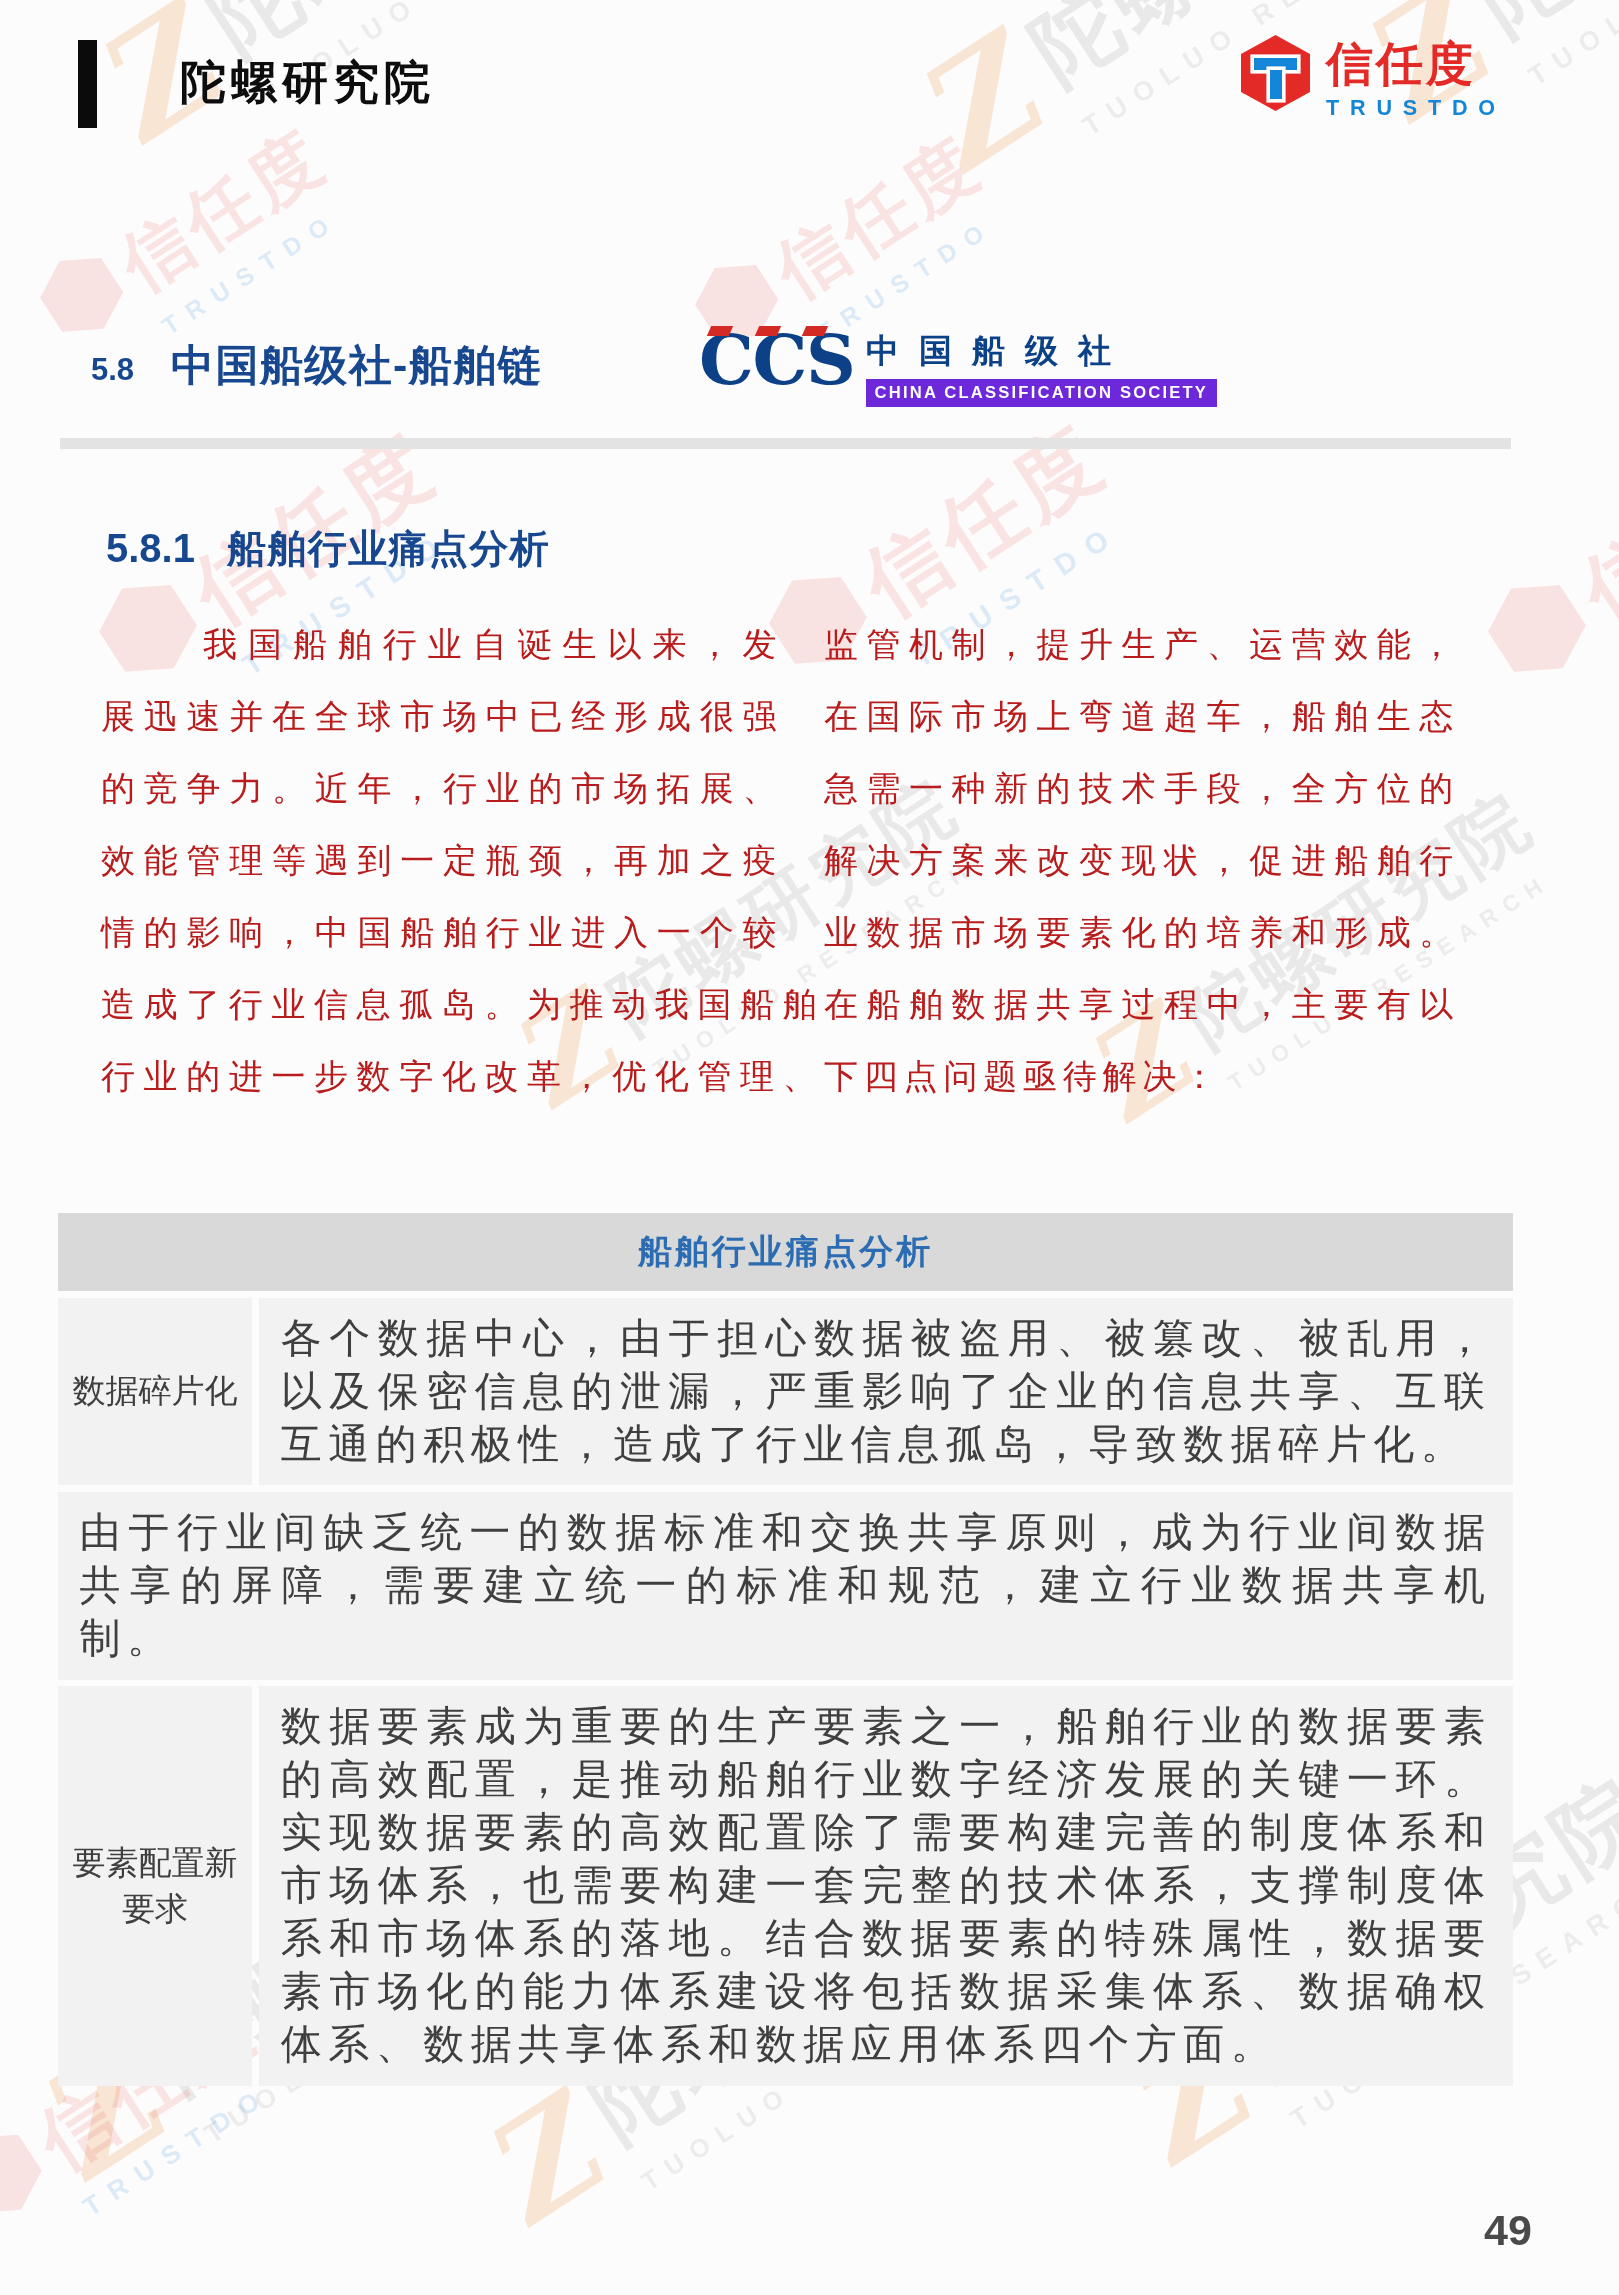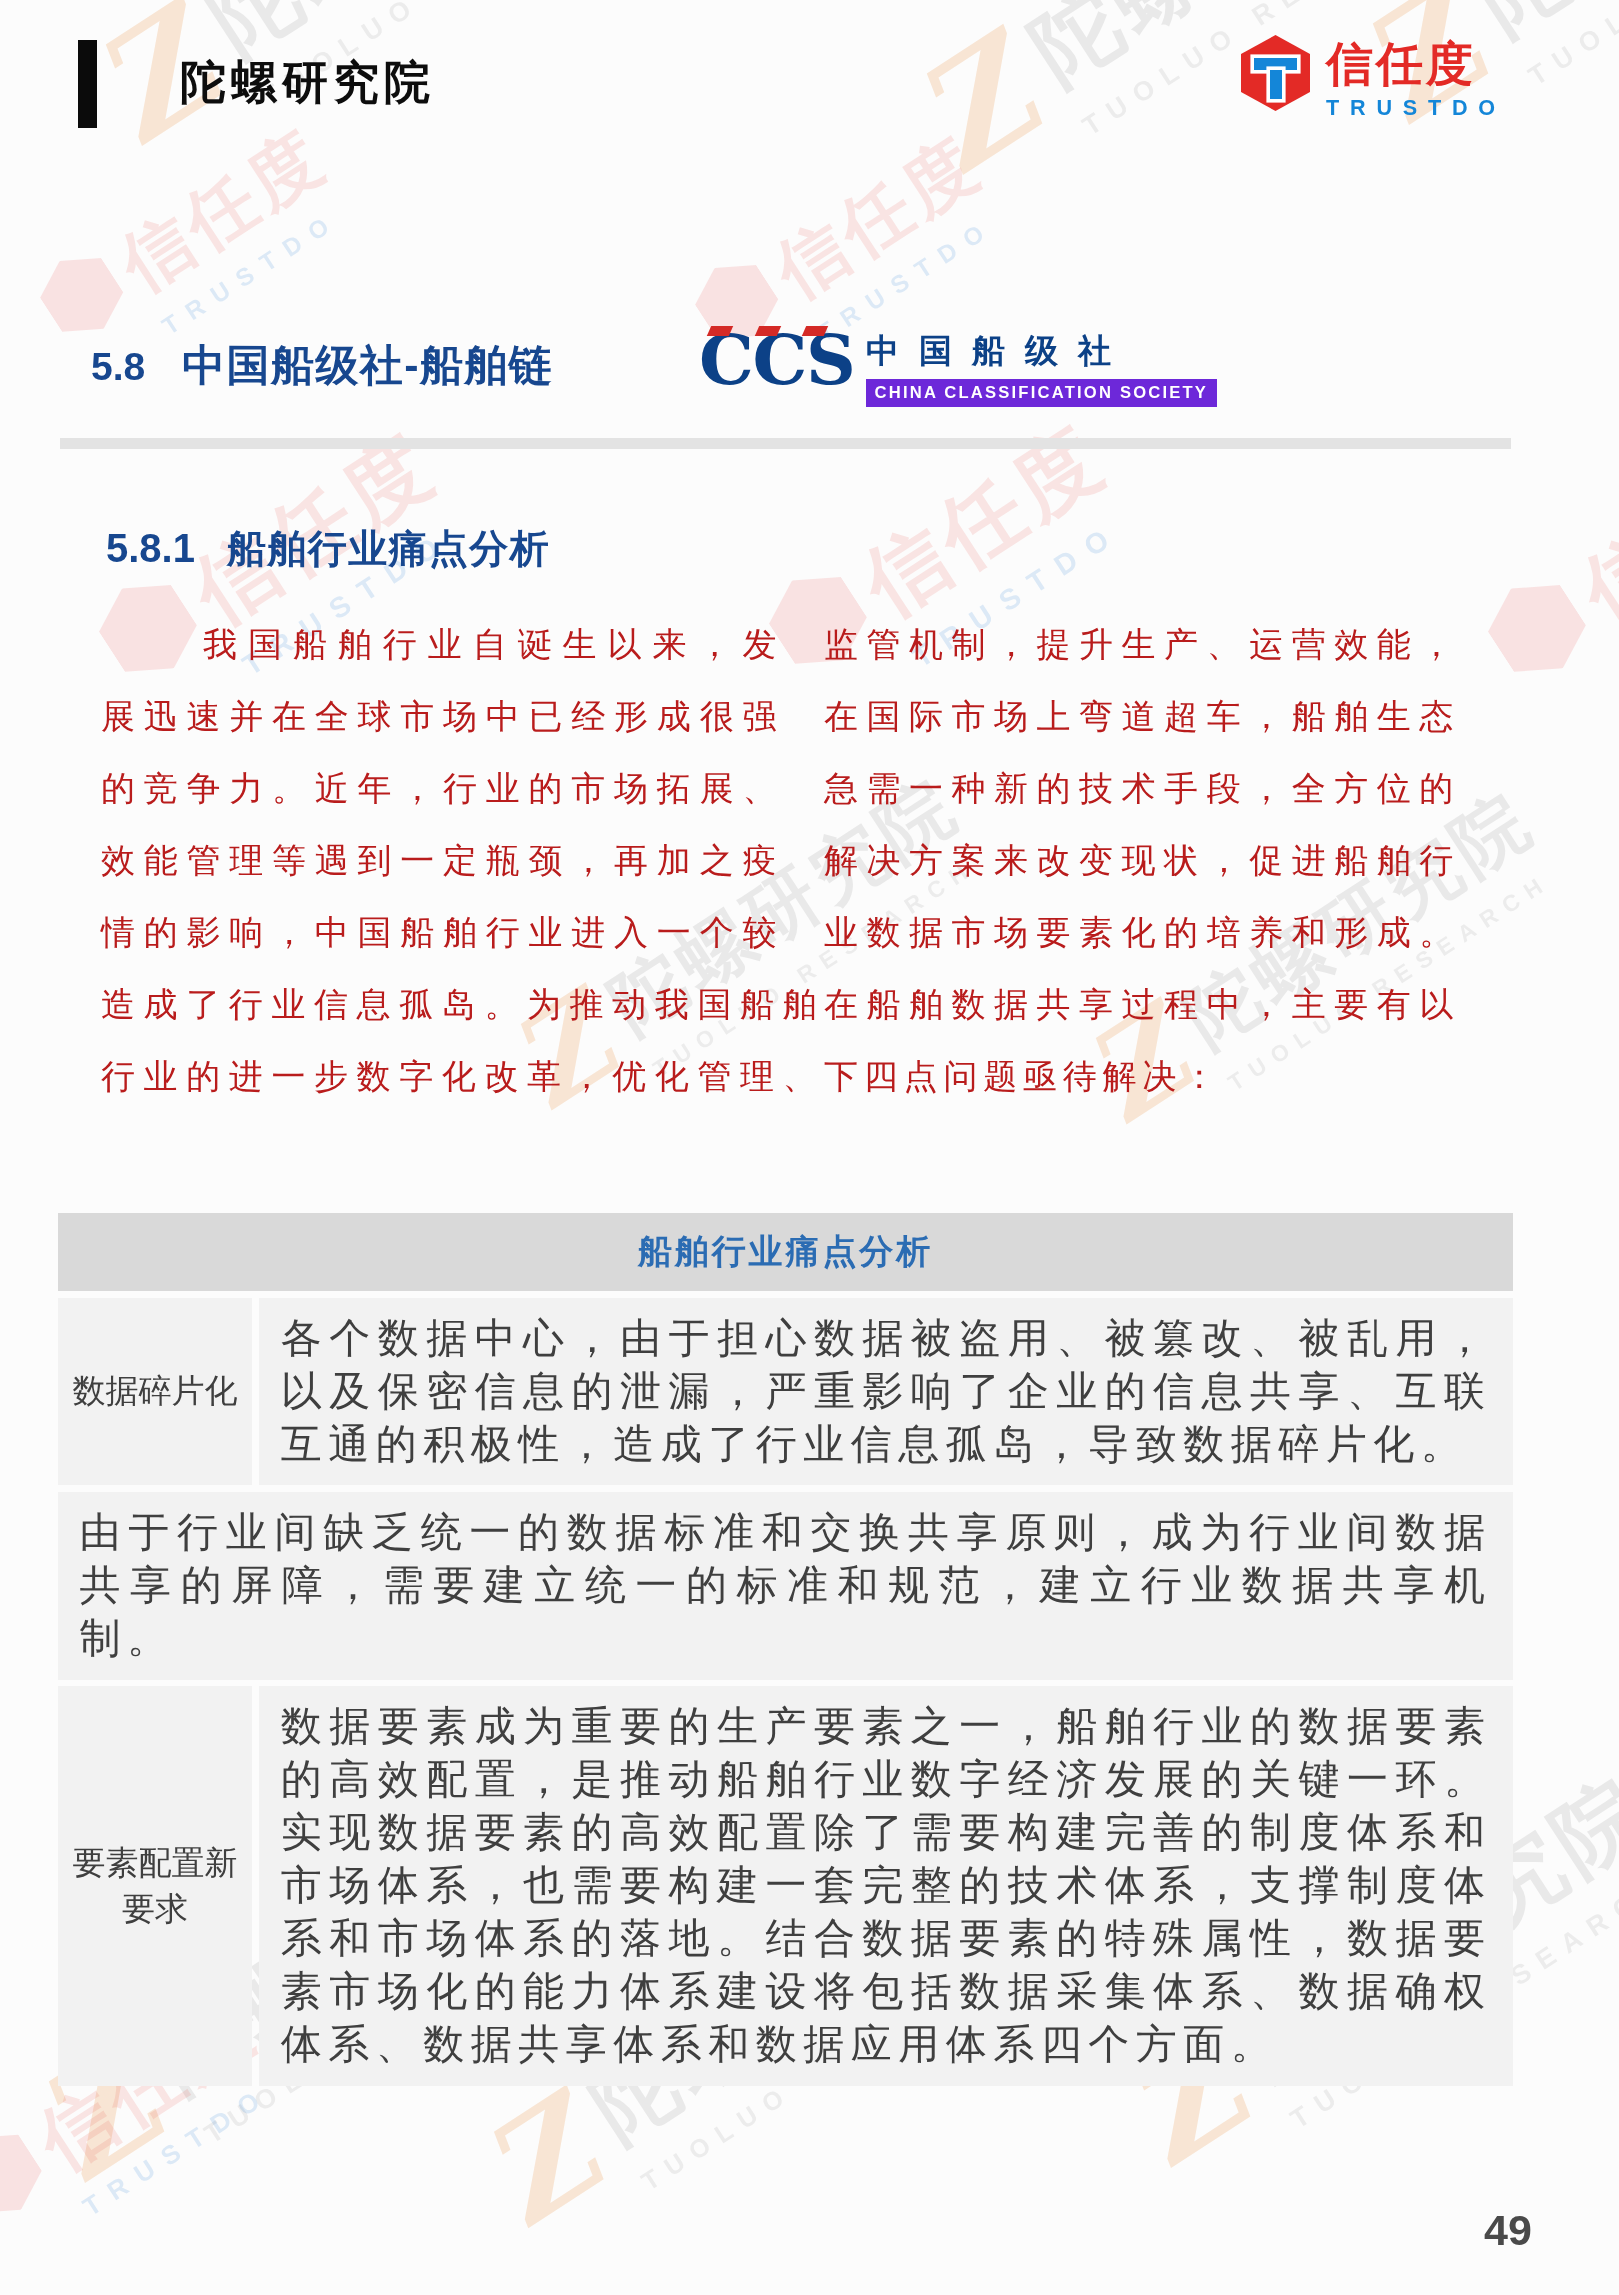--- a/index.html
+++ b/index.html
@@ -36,21 +36,21 @@
   .hex{position:relative;width:69px;height:76px;background:#e32a26;
        clip-path:polygon(50% 0,100% 25%,100% 75%,50% 100%,0 75%,0 25%);}
   .hex-t-bar{position:absolute;left:13px;top:23px;width:43px;height:12.2px;background:#1486d8;box-shadow:0 0 0 3.6px #ffffff;}
   .hex-t-stem{position:absolute;left:29px;top:35px;width:12.2px;height:29px;background:#1486d8;box-shadow:0 0 0 3.6px #ffffff;}
   .degree{position:absolute;left:75px;top:-2.9px;width:11.5px;height:11.5px;border:6.5px solid #e32a26;border-radius:50%;}
   .trustdo-text{padding-top:4.3px;}
   .trustdo-cn{font-size:47px;font-weight:700;color:#e32a26;letter-spacing:2.9px;line-height:50px;}
   .trustdo-en{font-size:21.6px;font-weight:700;color:#1486d8;letter-spacing:10.8px;margin-top:5.8px;}
   
   .section-heading{position:absolute;left:91px;top:337px;display:flex;align-items:baseline;font-weight:700;color:#17478f;}
-  .section-number{font-size:39px;text-align:center;}
+  .section-number{font-size:31px;text-align:center;}
   .section-title{font-size:43px;margin-left:37px;letter-spacing:1.4px;}
   
   .ccs{position:absolute;left:699px;top:325px;display:flex;align-items:flex-start;gap:11.5px;}
   .ccs-abbr{position:relative;font-family:"DejaVu Serif","Liberation Serif",serif;font-size:69px;line-height:69px;font-weight:700;color:#0c4187;letter-spacing:-1.4px;}
   .ccs-flag{position:absolute;width:21.6px;height:10px;background:#d42a26;transform:skewX(-24deg);}
   .ccs-flag.f1{left:10px;top:1.4px;}
   .ccs-flag.f2{left:58px;top:1.4px;}
   .ccs-flag.f3{left:105px;top:1.4px;}
   .ccs-right{padding-top:4.3px;}
   .ccs-cn{font-size:33px;font-weight:700;color:#0c4187;letter-spacing:20px;white-space:nowrap;}

